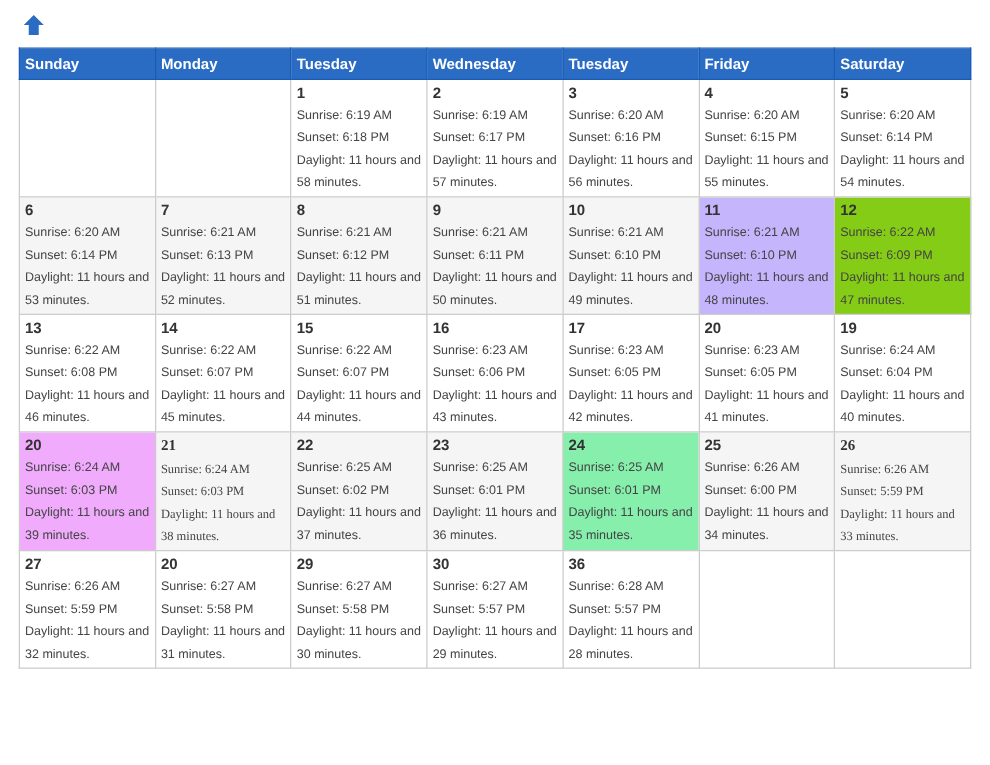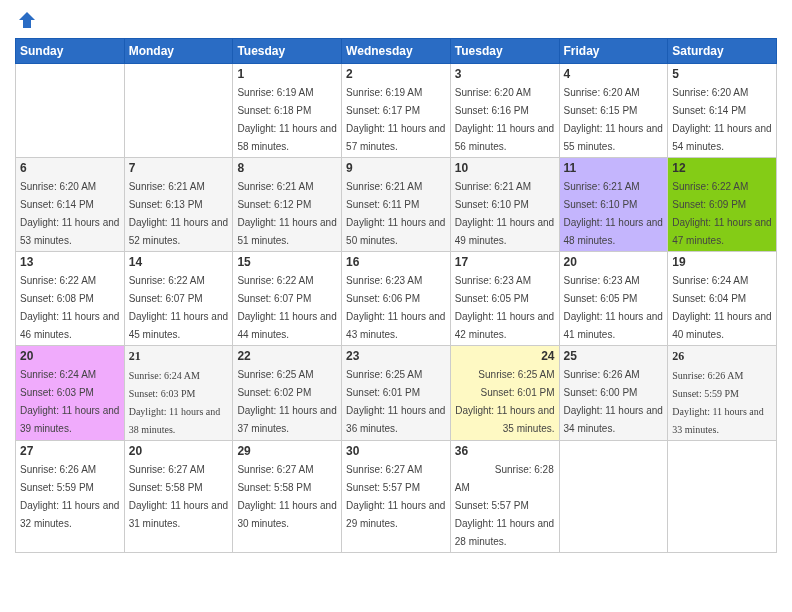--- a/index.html
+++ b/index.html
@@ -204,21 +204,21 @@
 Daylight: 11 hours and 39 minutes.</span></td>
           <td style="background: rgb(245, 245, 245); font-family: Liberation Serif, serif;"><span class="day-number">21</span><span class="day-info" style="white-space: pre-line;">Sunrise: 6:24 AM
 Sunset: 6:03 PM
 Daylight: 11 hours and 38 minutes.</span></td>
           <td style="background: rgb(245, 245, 245);"><span class="day-number">22</span><span class="day-info" style="white-space: pre-line;">Sunrise: 6:25 AM
 Sunset: 6:02 PM
 Daylight: 11 hours and 37 minutes.</span></td>
           <td style="background: rgb(245, 245, 245);"><span class="day-number">23</span><span class="day-info" style="white-space: pre-line;">Sunrise: 6:25 AM
 Sunset: 6:01 PM
 Daylight: 11 hours and 36 minutes.</span></td>
-          <td style="background: #fef9c3; text-align: right;"><span class="day-number">24</span><span class="day-info" style="white-space: pre-line;">Sunrise: 6:25 AM
+          <td style="background: #86efac;"><span class="day-number">24</span><span class="day-info" style="white-space: pre-line;">Sunrise: 6:25 AM
 Sunset: 6:01 PM
 Daylight: 11 hours and 35 minutes.</span></td>
           <td style="background: rgb(245, 245, 245);"><span class="day-number">25</span><span class="day-info" style="white-space: pre-line;">Sunrise: 6:26 AM
 Sunset: 6:00 PM
 Daylight: 11 hours and 34 minutes.</span></td>
           <td style="background: rgb(245, 245, 245); font-family: Liberation Serif, serif;"><span class="day-number">26</span><span class="day-info" style="white-space: pre-line;">Sunrise: 6:26 AM
 Sunset: 5:59 PM
 Daylight: 11 hours and 33 minutes.</span></td>
         </tr>
         <tr>
@@ -227,21 +227,21 @@
 Daylight: 11 hours and 32 minutes.</span></td>
           <td><span class="day-number">20</span><span class="day-info" style="white-space: pre-line;">Sunrise: 6:27 AM
 Sunset: 5:58 PM
 Daylight: 11 hours and 31 minutes.</span></td>
           <td><span class="day-number">29</span><span class="day-info" style="white-space: pre-line;">Sunrise: 6:27 AM
 Sunset: 5:58 PM
 Daylight: 11 hours and 30 minutes.</span></td>
           <td><span class="day-number">30</span><span class="day-info" style="white-space: pre-line;">Sunrise: 6:27 AM
 Sunset: 5:57 PM
 Daylight: 11 hours and 29 minutes.</span></td>
-          <td><span class="day-number">36</span><span class="day-info" style="white-space: pre-line; margin-left: 40px;">Sunrise: 6:28 AM
+          <td><span class="day-number">36</span><span class="day-info" style="white-space: pre-line;">Sunrise: 6:28 AM
 Sunset: 5:57 PM
 Daylight: 11 hours and 28 minutes.</span></td>
           <td class="empty-cell"></td>
           <td class="empty-cell"></td>
         </tr>
       </tbody>
   </table>
 </div>
 
 </body></html>

